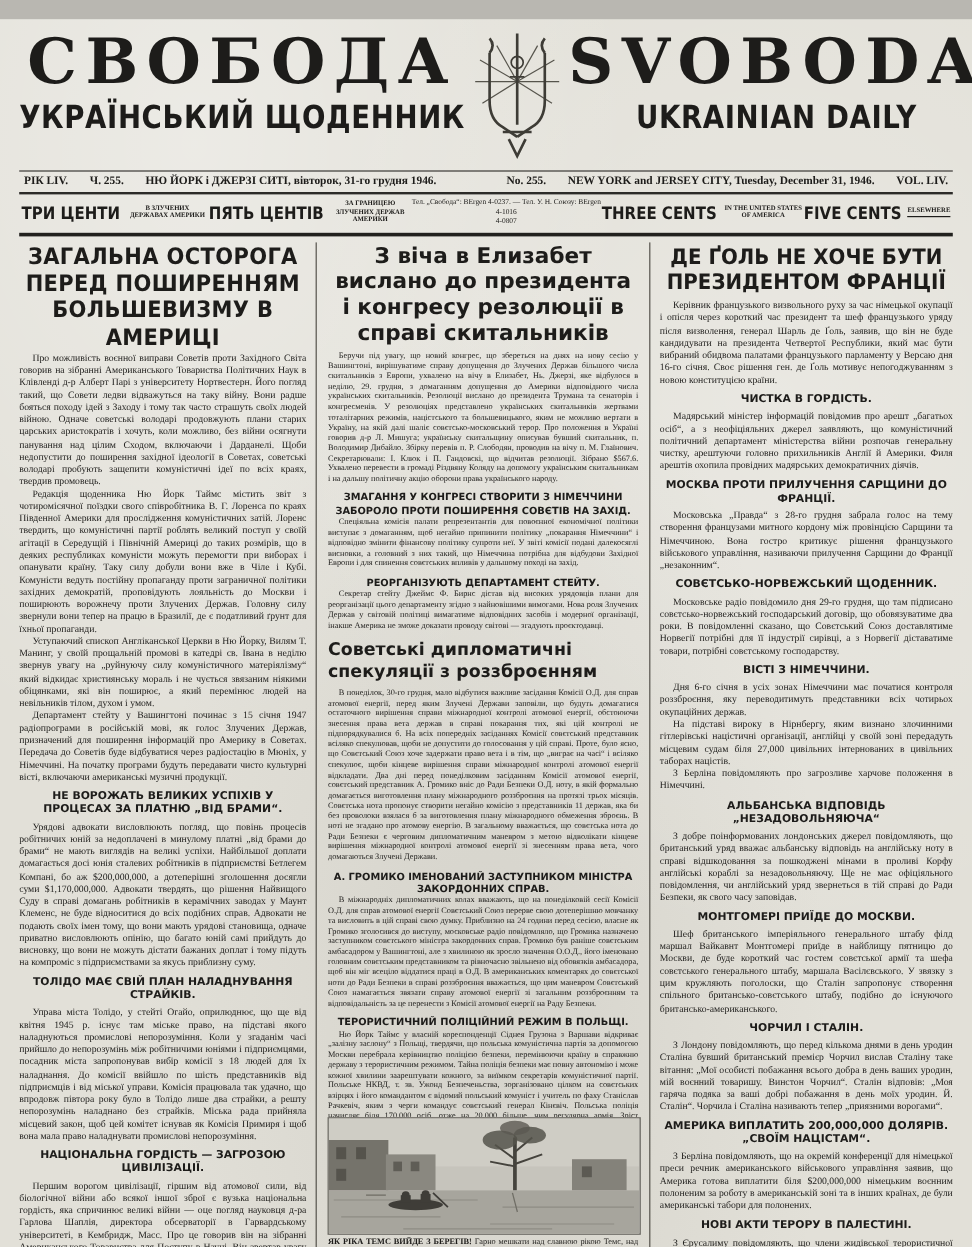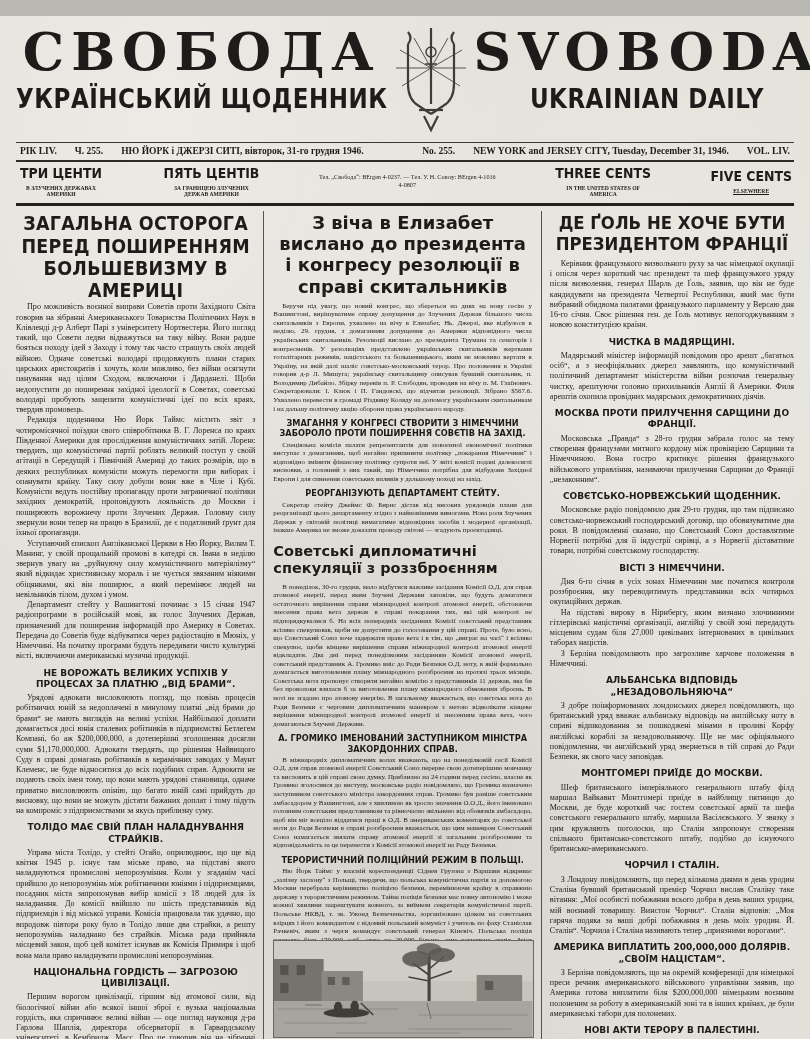--- a/index.html
+++ b/index.html
@@ -23,21 +23,21 @@
   
   .rule{border:0;margin:0;}
   .rule.thin{border-top:1px solid #3a3936;}
   .rule.mid{border-top:2px solid #2c2b28;margin-top:2px;}
   .rule.thick{border-top:3px solid #22211e;margin-top:2px;}
   
   .dateline{display:flex;justify-content:space-between;font-size:9.5px;font-weight:700;padding:3px 4px 2px 4px;white-space:nowrap;}
   .dateline .grp{display:flex;gap:18px;text-align:right;}
   
   .priceline{display:flex;justify-content:space-between;align-items:center;padding:3px 2px;}
-  .price-item{display:flex;align-items:center;gap:5px;flex-direction:column;}
+  .price-item{display:flex;align-items:center;gap:5px;}
   .price-big{font-family:"DejaVu Sans", sans-serif;font-weight:700;font-size:12.5px;white-space:nowrap;transform:scaleY(1.15);}
   .price-note{font-size:5.6px;font-weight:700;line-height:1.15;text-transform:uppercase;text-align:center;max-width:86px;}
   .phones{font-size:6.2px;text-align:center;line-height:1.3;}
   .price-note.u{border-bottom:1px solid #1d1c1a;}
   
   .content{display:flex;height:858px;margin-top:5px;}
   .col{position:relative;overflow:hidden;}
   .col-left{width:250px;padding-right:8px;}
   .col-mid{width:270px;padding:0 9px;border-left:1px solid #55534d;border-right:1px solid #55534d;}
   .col-right{width:255px;padding-left:8px;}
@@ -209,21 +209,21 @@
           <div class="caption">
             <span class="cap-lead">ЯК РІКА ТЕМС ВИЙДЕ З БЕРЕГІВ!</span>
             <span>Гарно мешкати над славною рікою Темс, над якою положений Лондон! Тільки не тоді, як є повінь, бо тоді треба човна привязувати на хати, з яких треба втікати, так, як на цій картині.</span>
           </div>
         </div>
       </div>
 
       <div class="col col-right">
         <div class="hl hl-right">ДЕ ҐОЛЬ НЕ ХОЧЕ БУТИ ПРЕЗИДЕНТОМ ФРАНЦІЇ</div>
         <p class="p">Керівник французького визвольного руху за час німецької окупації і опісля через короткий час президент та шеф французького уряду після визволення, генерал Шарль де Ґоль, заявив, що він не буде кандидувати на президента Четвертої Республики, який має бути вибраний обидвома палатами французького парламенту у Версаю дня 16-го січня. Своє рішення ген. де Ґоль мотивує непогоджуванням з новою конституцією країни.</p>
-        <div class="sh">ЧИСТКА В МАДЯРЩИНІ.</div>
+        <div class="sh">ЧИСТКА В ГОРДІСТЬ.</div>
         <p class="p">Мадярський міністер інформацій повідомив про арешт „багатьох осіб“, а з неофіціяльних джерел заявляють, що комуністичний політичний департамент міністерства війни розпочав генеральну чистку, арештуючи головно прихильників Англії й Америки. Филя арештів охопила провідних мадярських демократичних діячів.</p>
         <div class="sh">МОСКВА ПРОТИ ПРИЛУЧЕННЯ САРЩИНИ ДО ФРАНЦІЇ.</div>
         <p class="p">Московська „Правда“ з 28-го грудня забрала голос на тему створення французами митного кордону між провінцією Сарщини та Німеччиною. Вона гостро критикує рішення французького військового управління, називаючи прилучення Сарщини до Франції „незаконним“.</p>
         <div class="sh">СОВЄТСЬКО-НОРВЕЖСЬКИЙ ЩОДЕННИК.</div>
         <p class="p">Московське радіо повідомило дня 29-го грудня, що там підписано совєтсько-норвежський господарський договір, що обовязуватиме два роки. В повідомленні сказано, що Совєтський Союз доставлятиме Норвегії потрібні для її індустрії сирівці, а з Норвегії діставатиме товари, потрібні совєтському господарству.</p>
         <div class="sh">ВІСТІ З НІМЕЧЧИНИ.</div>
         <p class="p">Дня 6-го січня в усіх зонах Німеччини має початися контроля роззброєння, яку переводитимуть представники всіх чотирьох окупаційних держав.</p>
         <p class="p">На підставі вироку в Нірнбергу, яким визнано злочинними гітлерівські націстичні організації, англійці у своїй зоні передадуть місцевим судам біля 27,000 цивільних інтернованих в цивільних таборах націстів.</p>
         <p class="p">З Берліна повідомляють про загрозливе харчове положення в Німеччині.</p>
         <div class="sh">АЛЬБАНСЬКА ВІДПОВІДЬ „НЕЗАДОВОЛЬНЯЮЧА“</div>

